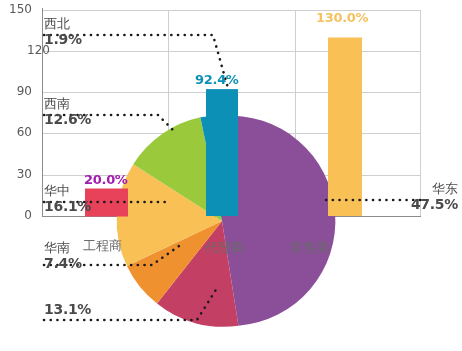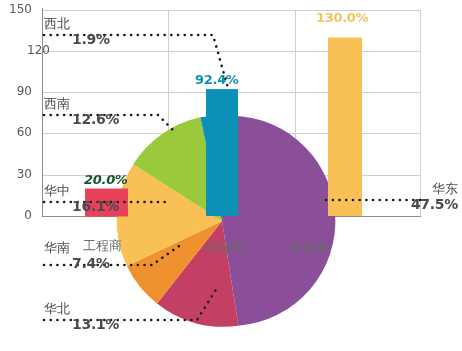--- a/index.html
+++ b/index.html
@@ -38,21 +38,21 @@
   }
 
   
   .barval {
     position: absolute;
     font-size: 13px;
     font-weight: bold;
     letter-spacing: -0.3px;
     white-space: nowrap;
   }
-  .barval.red   { color: #14532d; font-style: italic; }
+  .barval.red   { color: #a21caf; }
   .barval.blue  { color: #0c90b6; }
   .barval.gold  { color: #f5c25f; }
 
   
   .pielabel {
     position: absolute;
     font-size: 13px;
     color: #6b6b6b;
     white-space: nowrap;
     font-family: "DejaVu Sans", "Liberation Sans", sans-serif;
@@ -71,21 +71,20 @@
     font-family: "DejaVu Sans", "Liberation Sans", sans-serif;
   }
   .callout .pct {
     font-size: 14px;
     font-weight: bold;
     color: #4a4a4c;
     line-height: 17px;
     display: block;
     letter-spacing: -0.3px;
     font-family: "DejaVu Sans", "Liberation Sans", sans-serif;
-    padding-left: 28px;
   }
   .callout.right { text-align: right; }
 </style>
 </head>
 <body>
 
 <div id="stage">
 
   <svg class="layer svg-layer" width="462" height="351" viewBox="0 0 462 351">
 
@@ -175,21 +174,20 @@
     <span class="name">华中</span>
     <span class="pct">16.1%</span>
   </div>
 
   <div class="callout" style="left:44px; top:240px;">
     <span class="name">华南</span>
     <span class="pct">7.4%</span>
   </div>
 
   <div class="callout" style="left:44px; top:301px;">
-    <span class="name">华北</span>
     <span class="pct">13.1%</span>
   </div>
 
   <div class="callout right" style="right:4px; top:181px;">
     <span class="name">华东</span>
     <span class="pct">47.5%</span>
   </div>
 
 </div>
 

